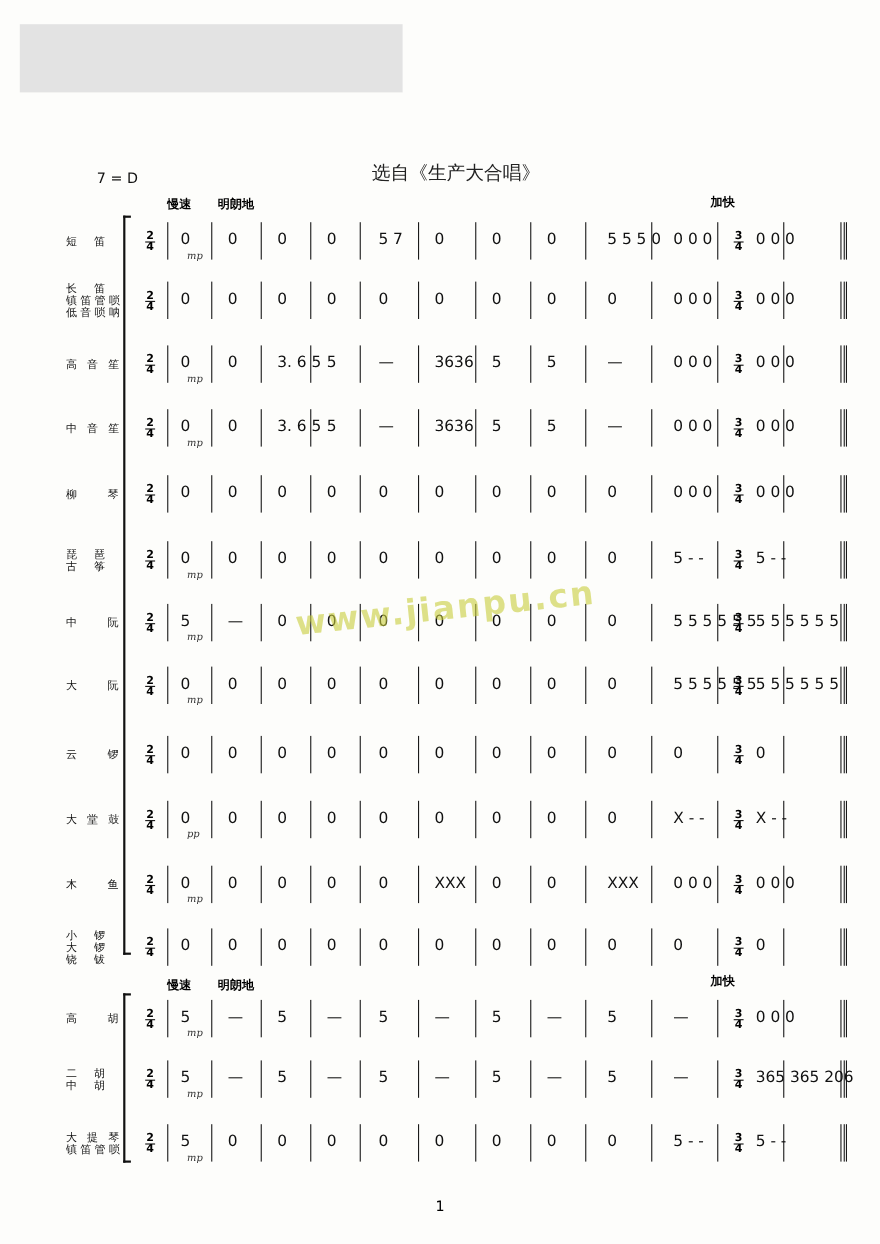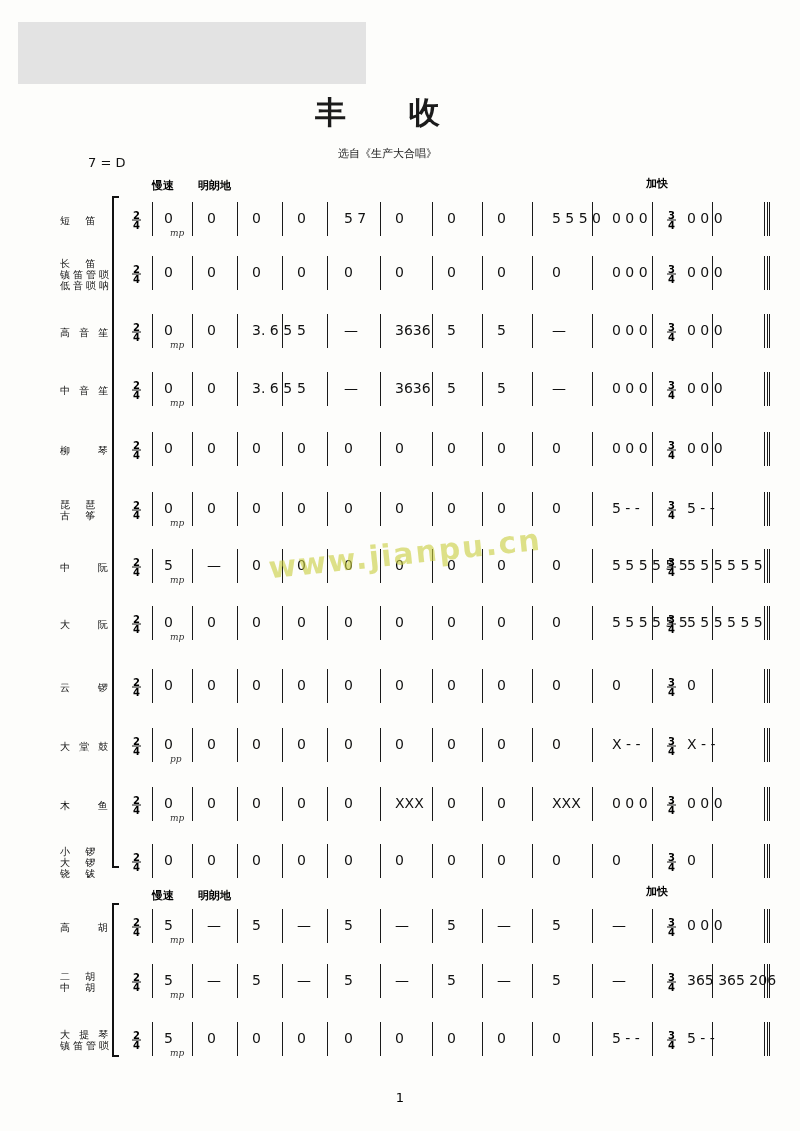--- a/index.html
+++ b/index.html
@@ -43,21 +43,21 @@
     font-size: 31px;
     letter-spacing: 26px;
     font-weight: 700;
     color: #1b1b1b;
     font-family: "DejaVu Sans", sans-serif;
   }
   .subtitle {
     position: absolute;
     left: 338px;
     top: 146px;
-    font-size: 11px;
+    font-size: 17px;
     color: #222;
     font-family: "DejaVu Sans", sans-serif;
   }
   .credits {
     position: absolute;
     right: 92px;
     top: 136px;
     font-size: 11px;
     line-height: 15px;
     text-align: left;
@@ -235,21 +235,20 @@
   }
 </style>
 </head>
 <body>
 
 <div id="page">
 
   <div class="grey-block"></div>
 
 
-  <div class="title">丰 收</div>
   <div class="subtitle">选自《生产大合唱》</div>
 
   <div class="key-sig">7 = D</div>
 
   <div class="tempo-top-1">慢速</div>
   <div class="tempo-top-2">明朗地</div>
   <div class="tempo-top-3">加快</div>
 
   <div class="tempo-mid-1">慢速</div>
   <div class="tempo-mid-2">明朗地</div>

